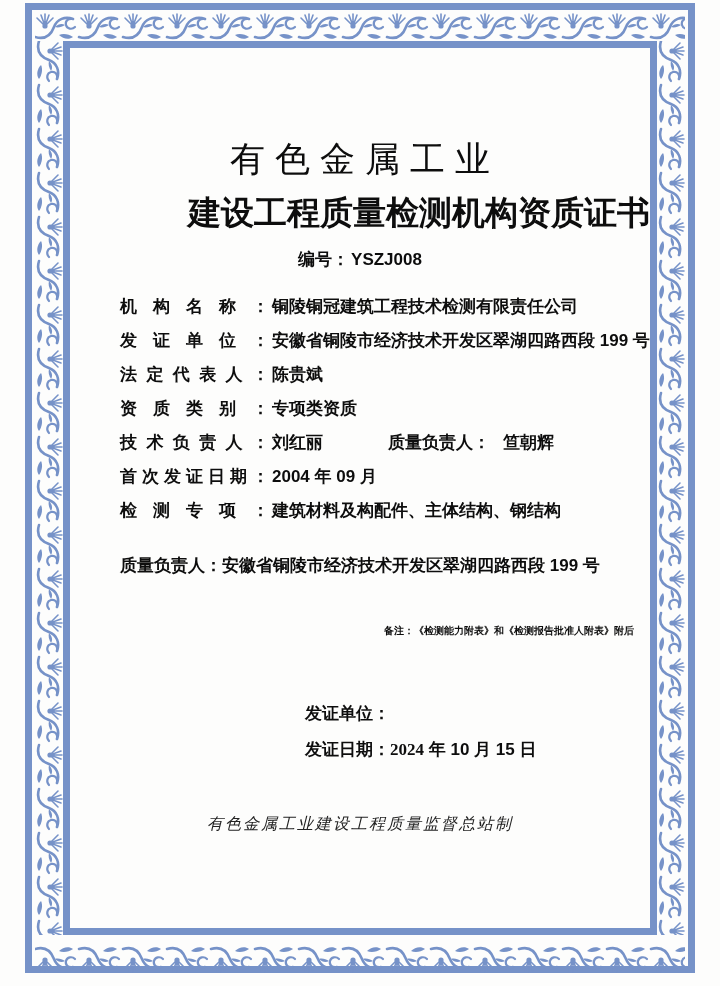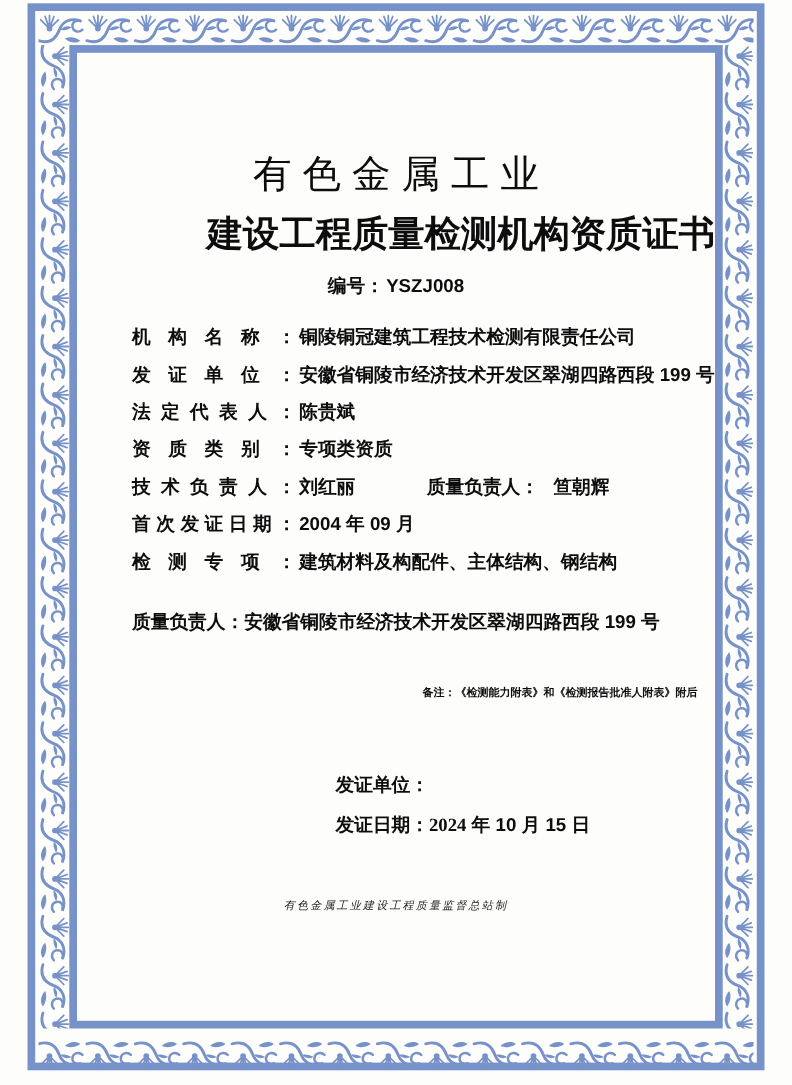--- a/index.html
+++ b/index.html
@@ -77,21 +77,21 @@
   .issuer {
     margin:60px 0 12px 235px; font-size:17px; line-height:24px; font-weight:bold;
   }
   .issue-date {
     margin:12px 0 0 235px; font-size:17px; line-height:24px; font-weight:bold;
   }
   .serif-num { font-family:Liberation Serif, serif; }
   .maker {
     margin-top:52px; text-align:center;
     font-family:"Liberation Serif", serif; font-style:italic;
-    font-size:10px; line-height:20px; letter-spacing:2px; color:#222;
+    font-size:16px; line-height:20px; letter-spacing:2px; color:#222;
   }
 </style>
 </head>
 <body>
 
 <svg width="0" height="0" style="position:absolute" aria-hidden="true">
   <defs>
     <g id="border-motif">
       <path class="s" stroke-width="2.6" stroke-linecap="round" d="M0,24 C10,27 16,22 19,14 C22,6 30,3 38,6"></path>
       <path class="s" stroke-width="2.2" stroke-linecap="round" d="M38,6 C33,5 30,8 31,12 C32,16 37,17 40,14"></path>

